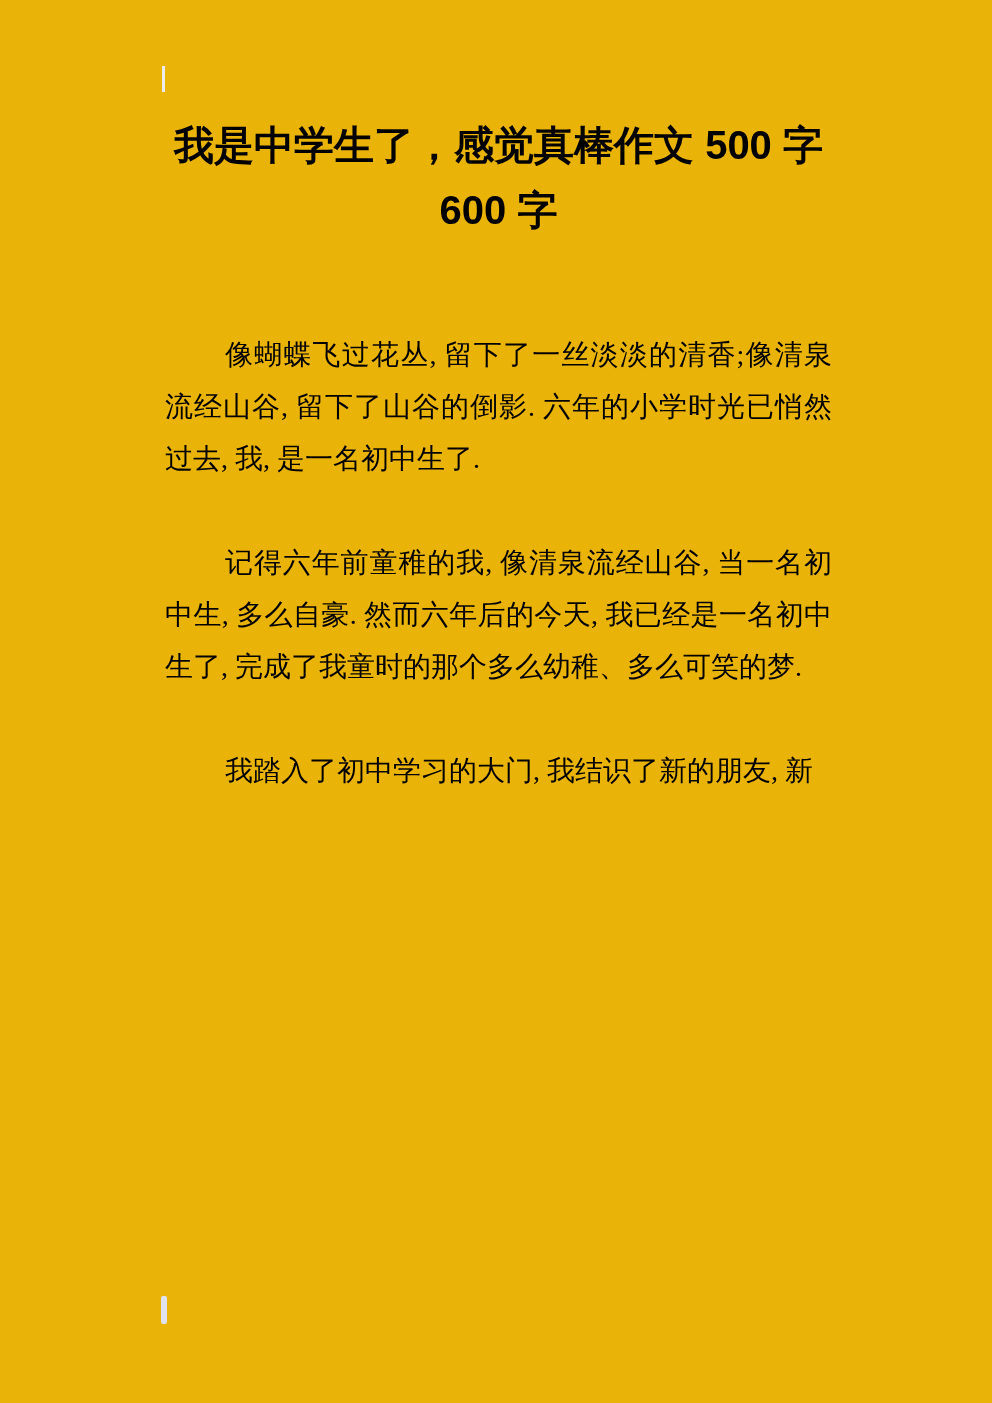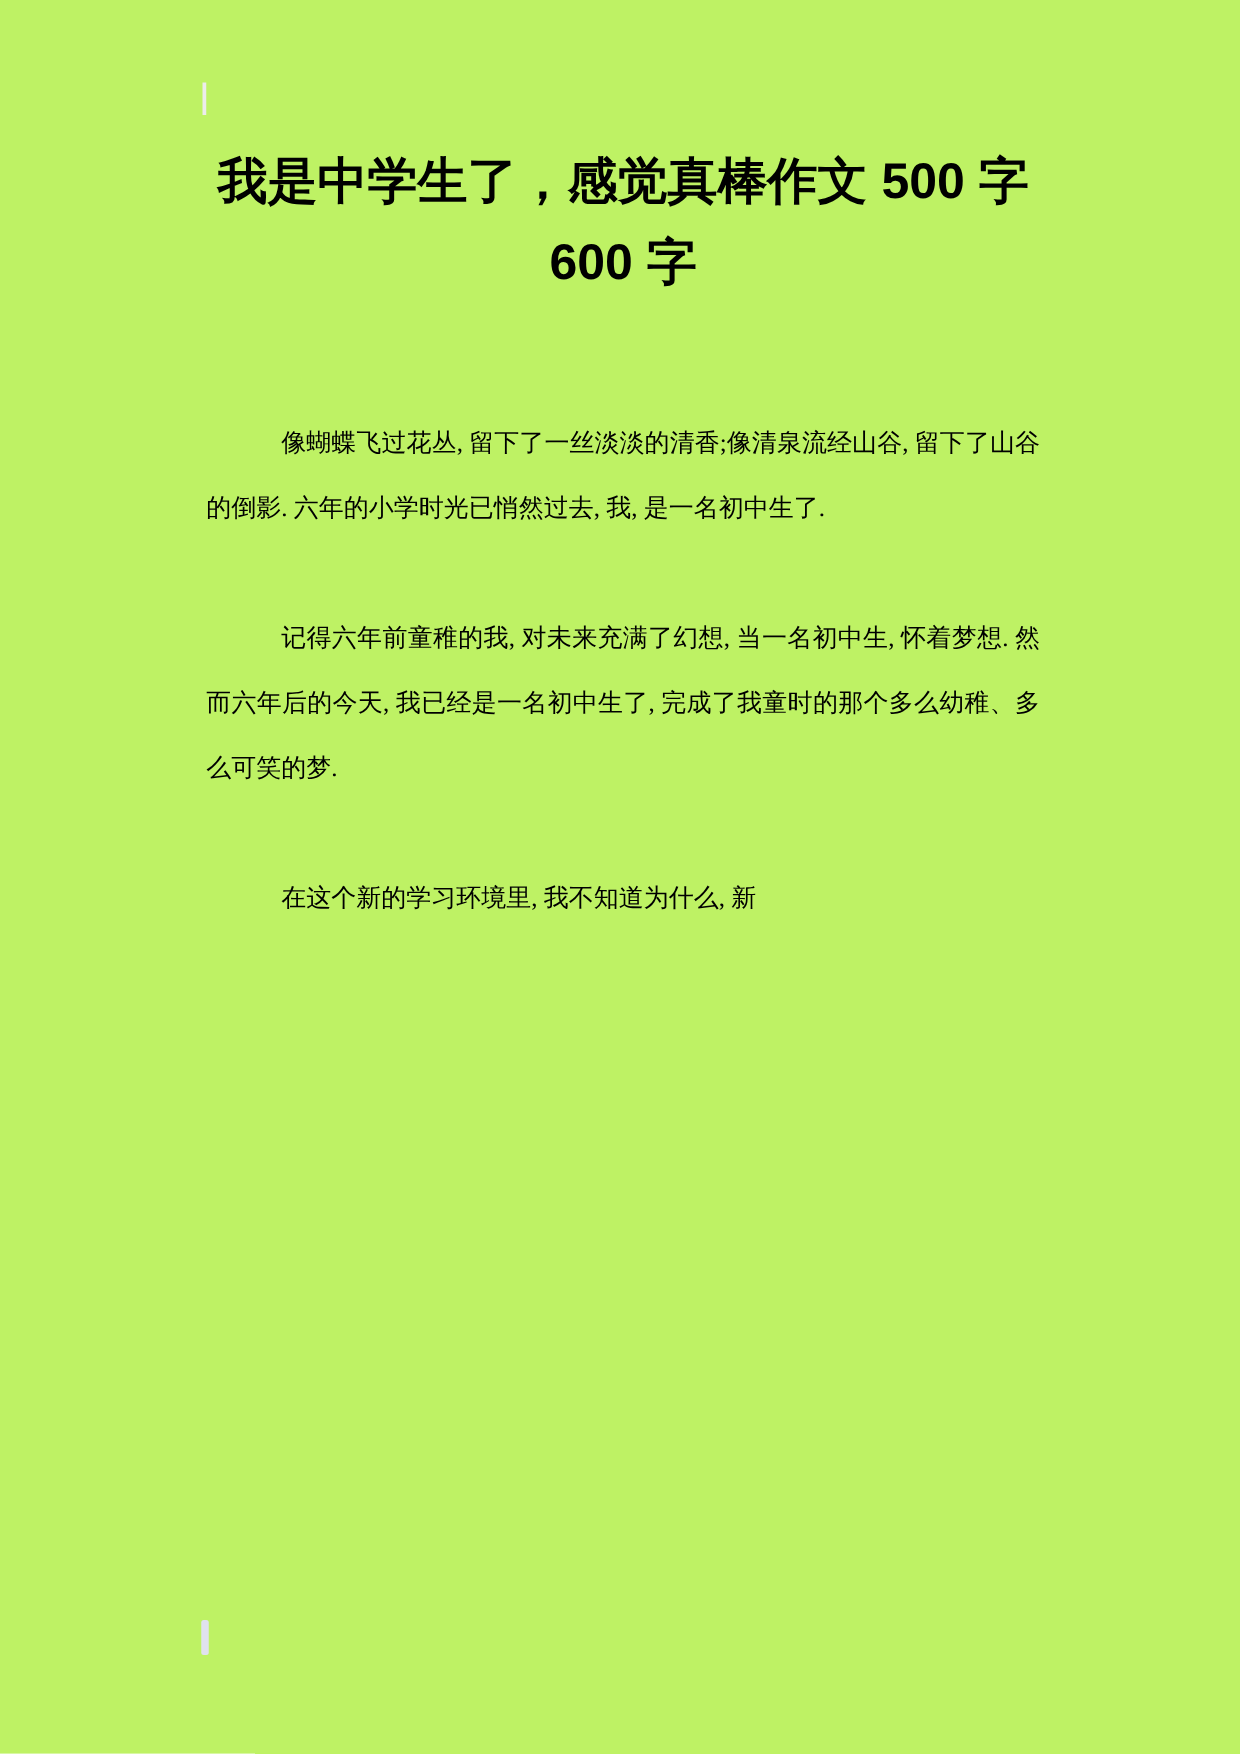--- a/index.html
+++ b/index.html
@@ -4,41 +4,41 @@
 <style>
   html, body {
     margin: 0;
     padding: 0;
     background: #ffffff;
   }
   .page {
     position: relative;
     width: 992px;
     height: 1403px;
-    background: #bef264;
+    background: #eab308;
     box-sizing: border-box;
     padding: 113px 160px 0 165px;
     overflow: hidden;
     color: #000000;
   }
   .doc-title {
     max-width: 700px;
     margin: 0 auto 86px auto;
     text-align: center;
     font-family: "Liberation Sans", "DejaVu Sans", sans-serif;
     font-weight: bold;
     font-size: 40px;
     line-height: 65px;
     color: #000000;
   }
   .doc-body {
     font-family: "Liberation Serif", "DejaVu Serif", serif;
   }
   .essay-para {
-    font-size: 20px;
+    font-size: 28px;
     line-height: 52px;
     margin: 0 0 52px 0;
     text-align: justify;
     text-indent: 60px;
     color: #000000;
   }
   .essay-para:last-child {
     margin-bottom: 0;
   }
   .artifact {
@@ -66,17 +66,17 @@
 <div class="page">
 
   <div class="artifact artifact-top"></div>
 
   <div class="artifact artifact-bottom"></div>
 
   <h1 class="doc-title">我是中学生了，感觉真棒作文 500 字 600 字</h1>
 
   <div class="doc-body">
     <p class="essay-para">像蝴蝶飞过花丛, 留下了一丝淡淡的清香;像清泉流经山谷, 留下了山谷的倒影. 六年的小学时光已悄然过去, 我, 是一名初中生了.</p>
-    <p class="essay-para">记得六年前童稚的我, 对未来充满了幻想, 当一名初中生, 怀着梦想. 然而六年后的今天, 我已经是一名初中生了, 完成了我童时的那个多么幼稚、多么可笑的梦.</p>
-    <p class="essay-para">在这个新的学习环境里, 我不知道为什么, 新</p>
+    <p class="essay-para">记得六年前童稚的我, 像清泉流经山谷, 当一名初中生, 多么自豪. 然而六年后的今天, 我已经是一名初中生了, 完成了我童时的那个多么幼稚、多么可笑的梦.</p>
+    <p class="essay-para">我踏入了初中学习的大门, 我结识了新的朋友, 新</p>
   </div>
 
 </div>
 
 </body></html>

